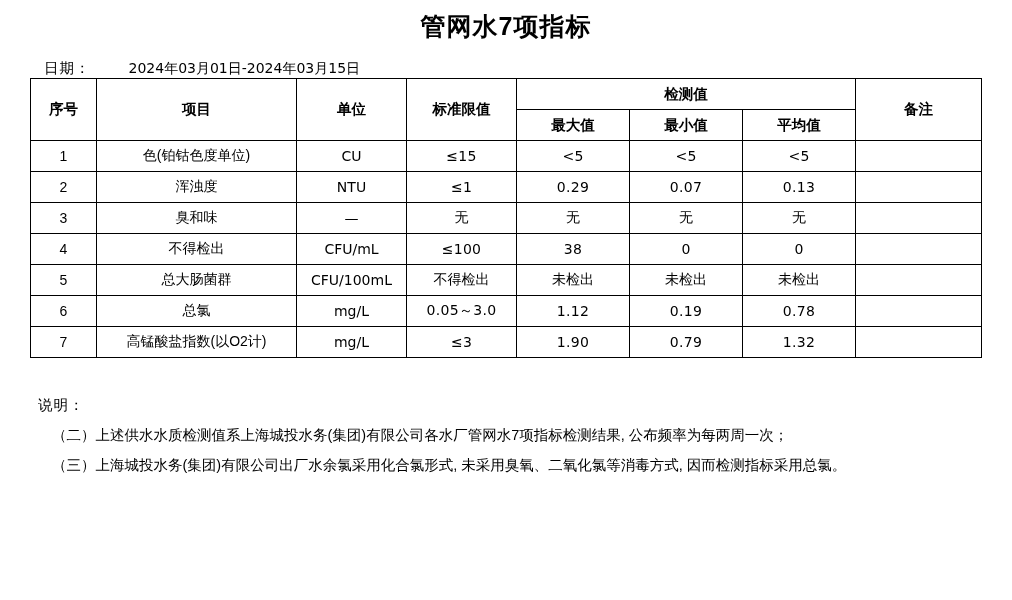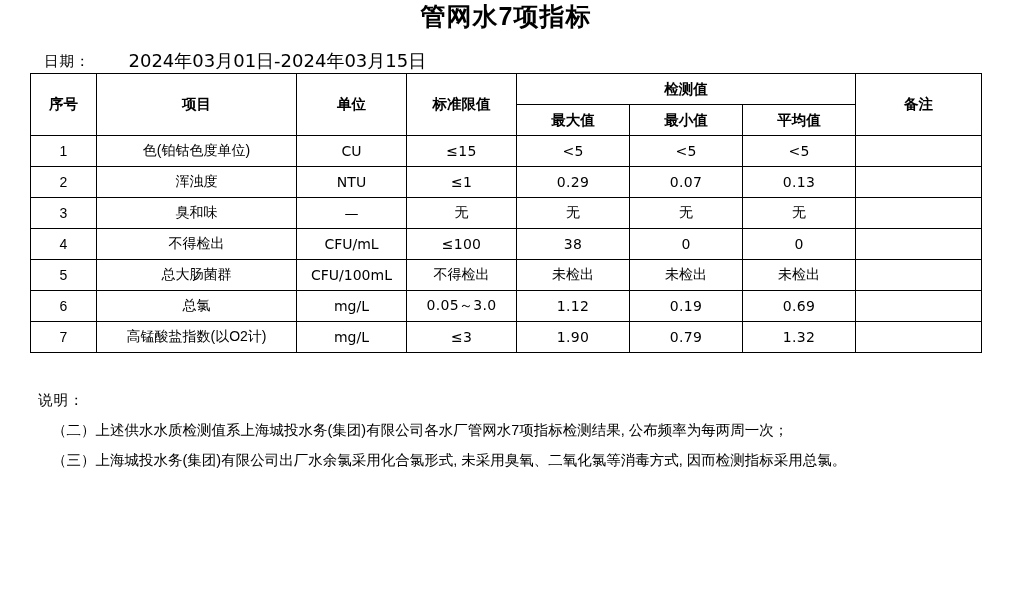--- a/index.html
+++ b/index.html
@@ -18,35 +18,36 @@
     position: relative;
     width: 1012px;
     height: 600px;
     box-sizing: border-box;
   }
   .title {
     text-align: center;
     font-size: 25px;
     font-weight: bold;
     letter-spacing: 1px;
+    padding-top: 10px;
     padding-bottom: 4px;
   }
   .date-row {
     margin: 12px 0 0 44px;
     font-size: 14.5px;
     display: flex;
     align-items: center;
   }
   .date-label {
     letter-spacing: 1px;
   }
   .date-value {
     margin-left: 38px;
     font-family: "DejaVu Sans", sans-serif;
-    font-size: 18px;
+    font-size: 14px;
   }
   table.report {
     border-collapse: collapse;
     margin-left: 30px;
     width: 952px;
     table-layout: fixed;
   }
   table.report th, table.report td {
     border: 1px solid #000000;
     text-align: center;
@@ -184,21 +185,21 @@
         <td></td>
       </tr>
 
       <tr>
         <td>6</td>
         <td class="left-cell">总氯</td>
         <td class="unit-cell">mg/L</td>
         <td class="mono">0.05～3.0</td>
         <td class="mono">1.12</td>
         <td class="mono">0.19</td>
-        <td class="mono">0.69</td>
+        <td class="mono">0.78</td>
         <td></td>
       </tr>
 
       <tr>
         <td>7</td>
         <td class="left-cell">高锰酸盐指数(以O2计)</td>
         <td class="unit-cell">mg/L</td>
         <td class="mono">≤3</td>
         <td class="mono">1.90</td>
         <td class="mono">0.79</td>

